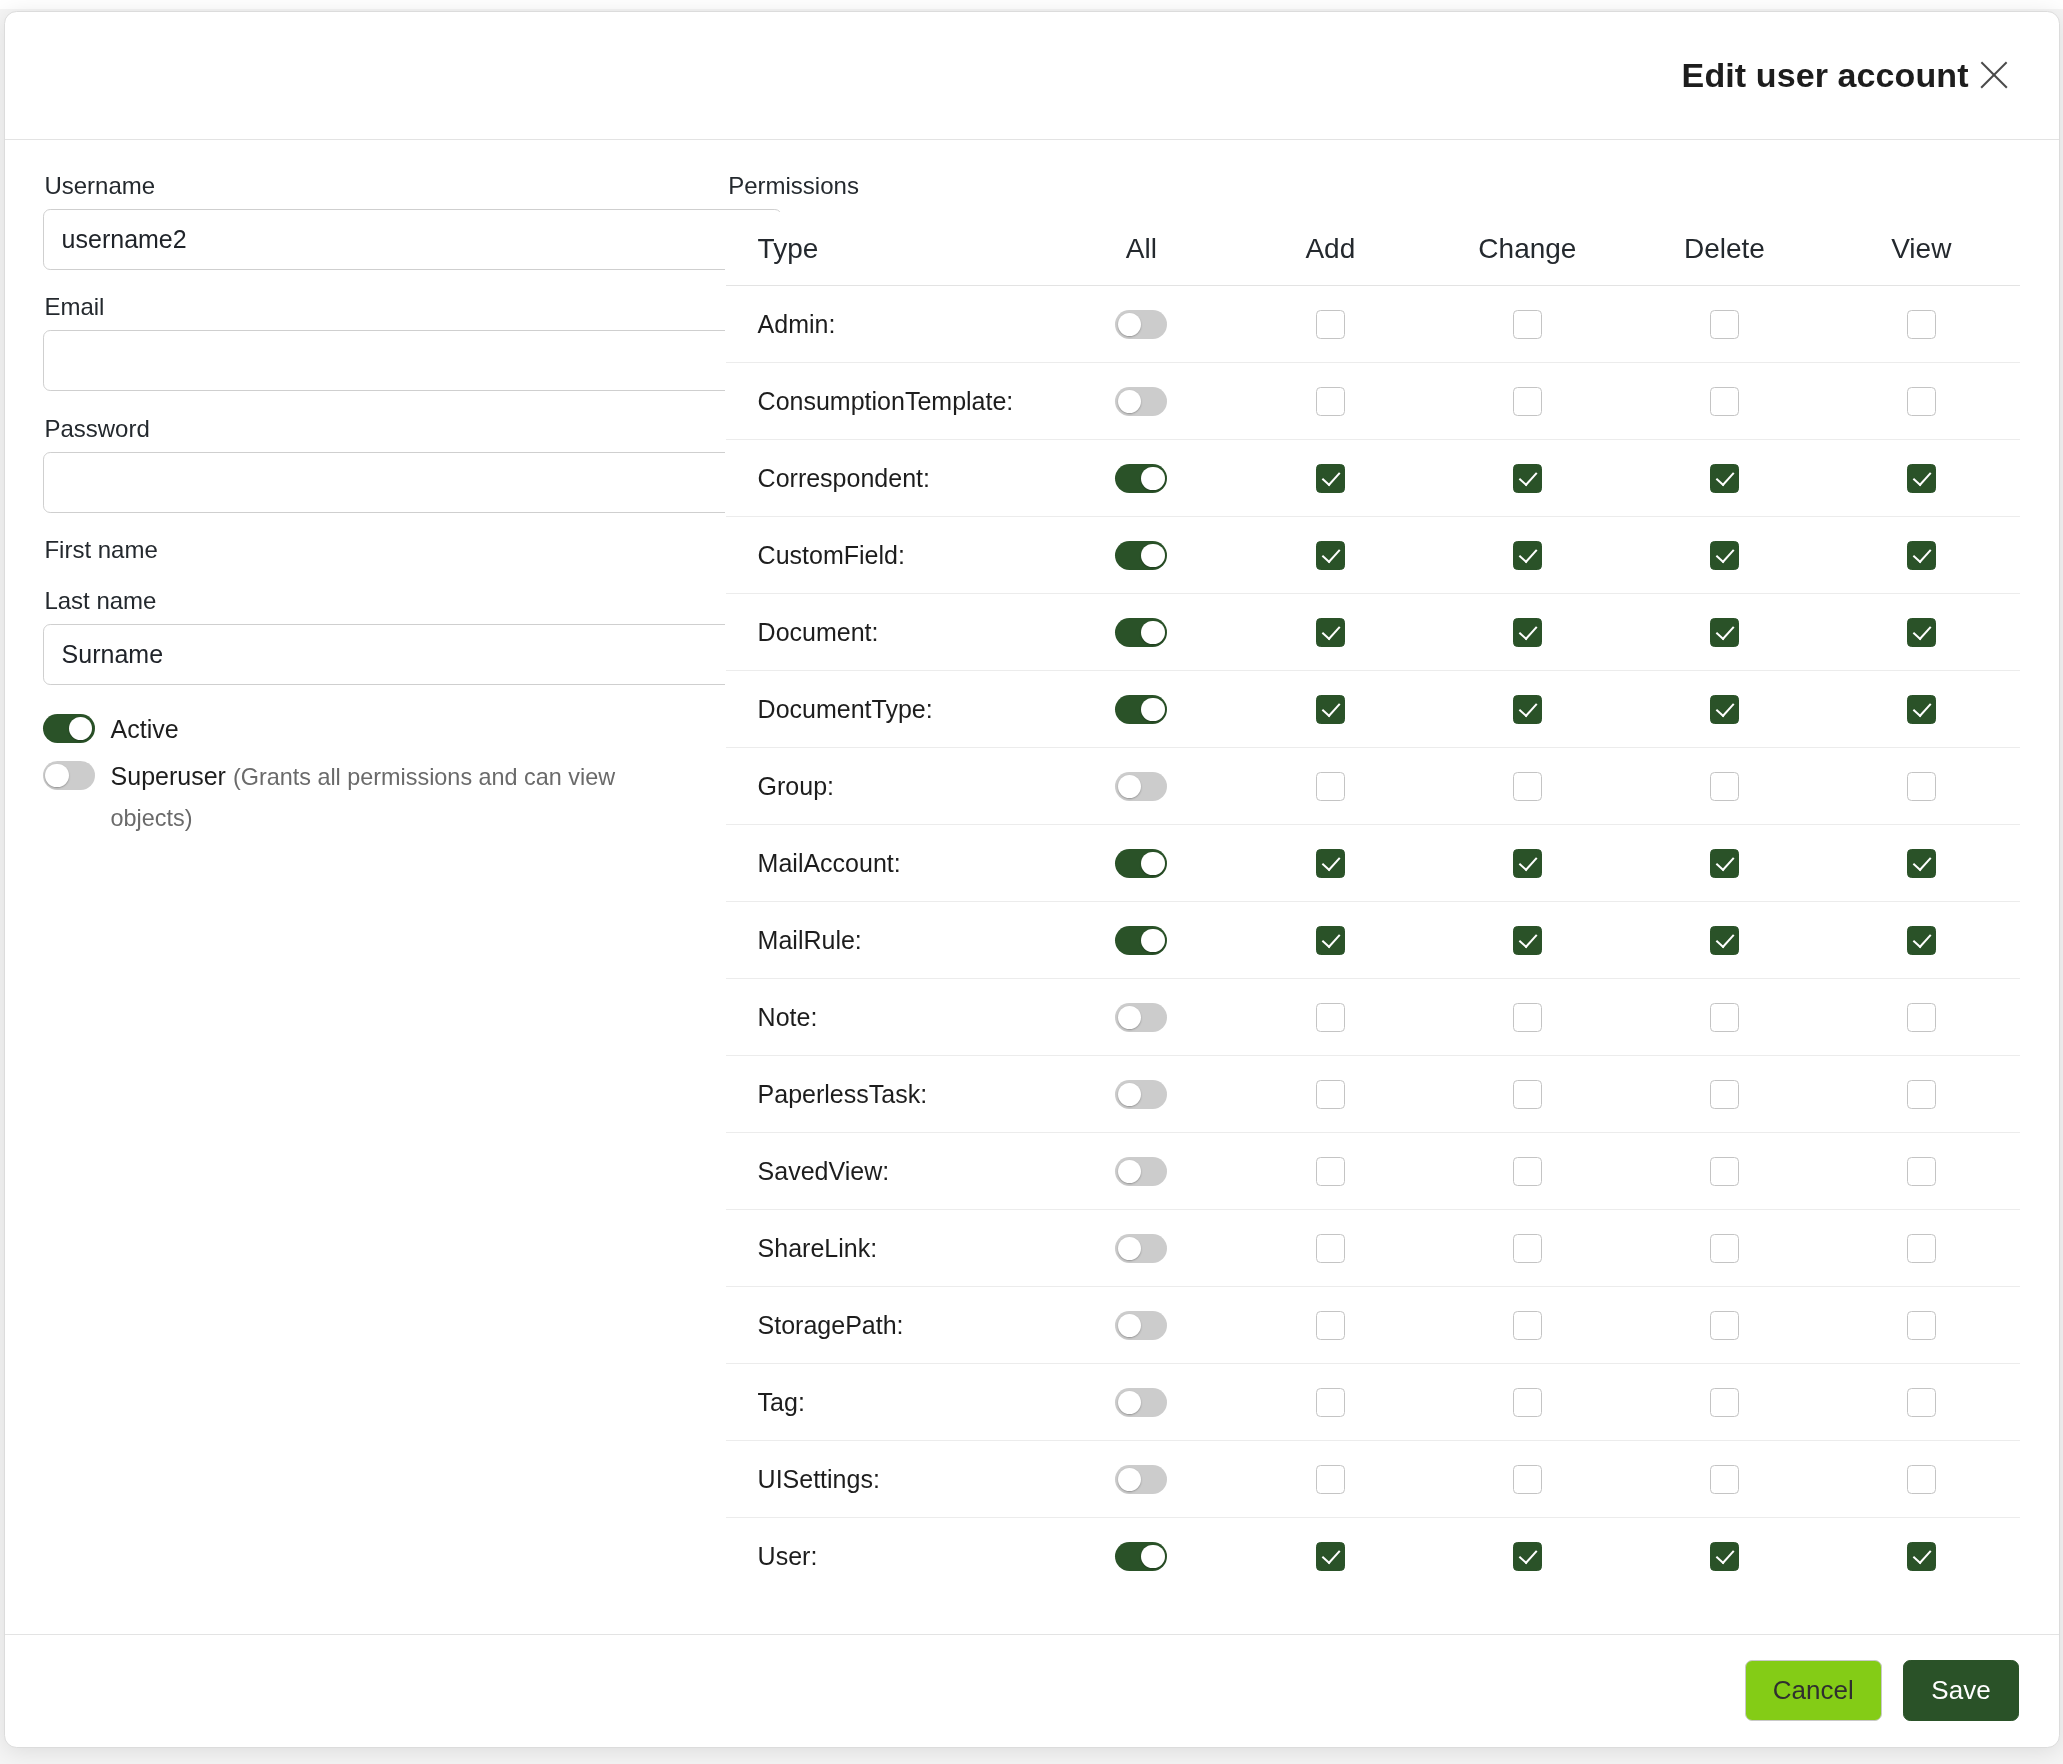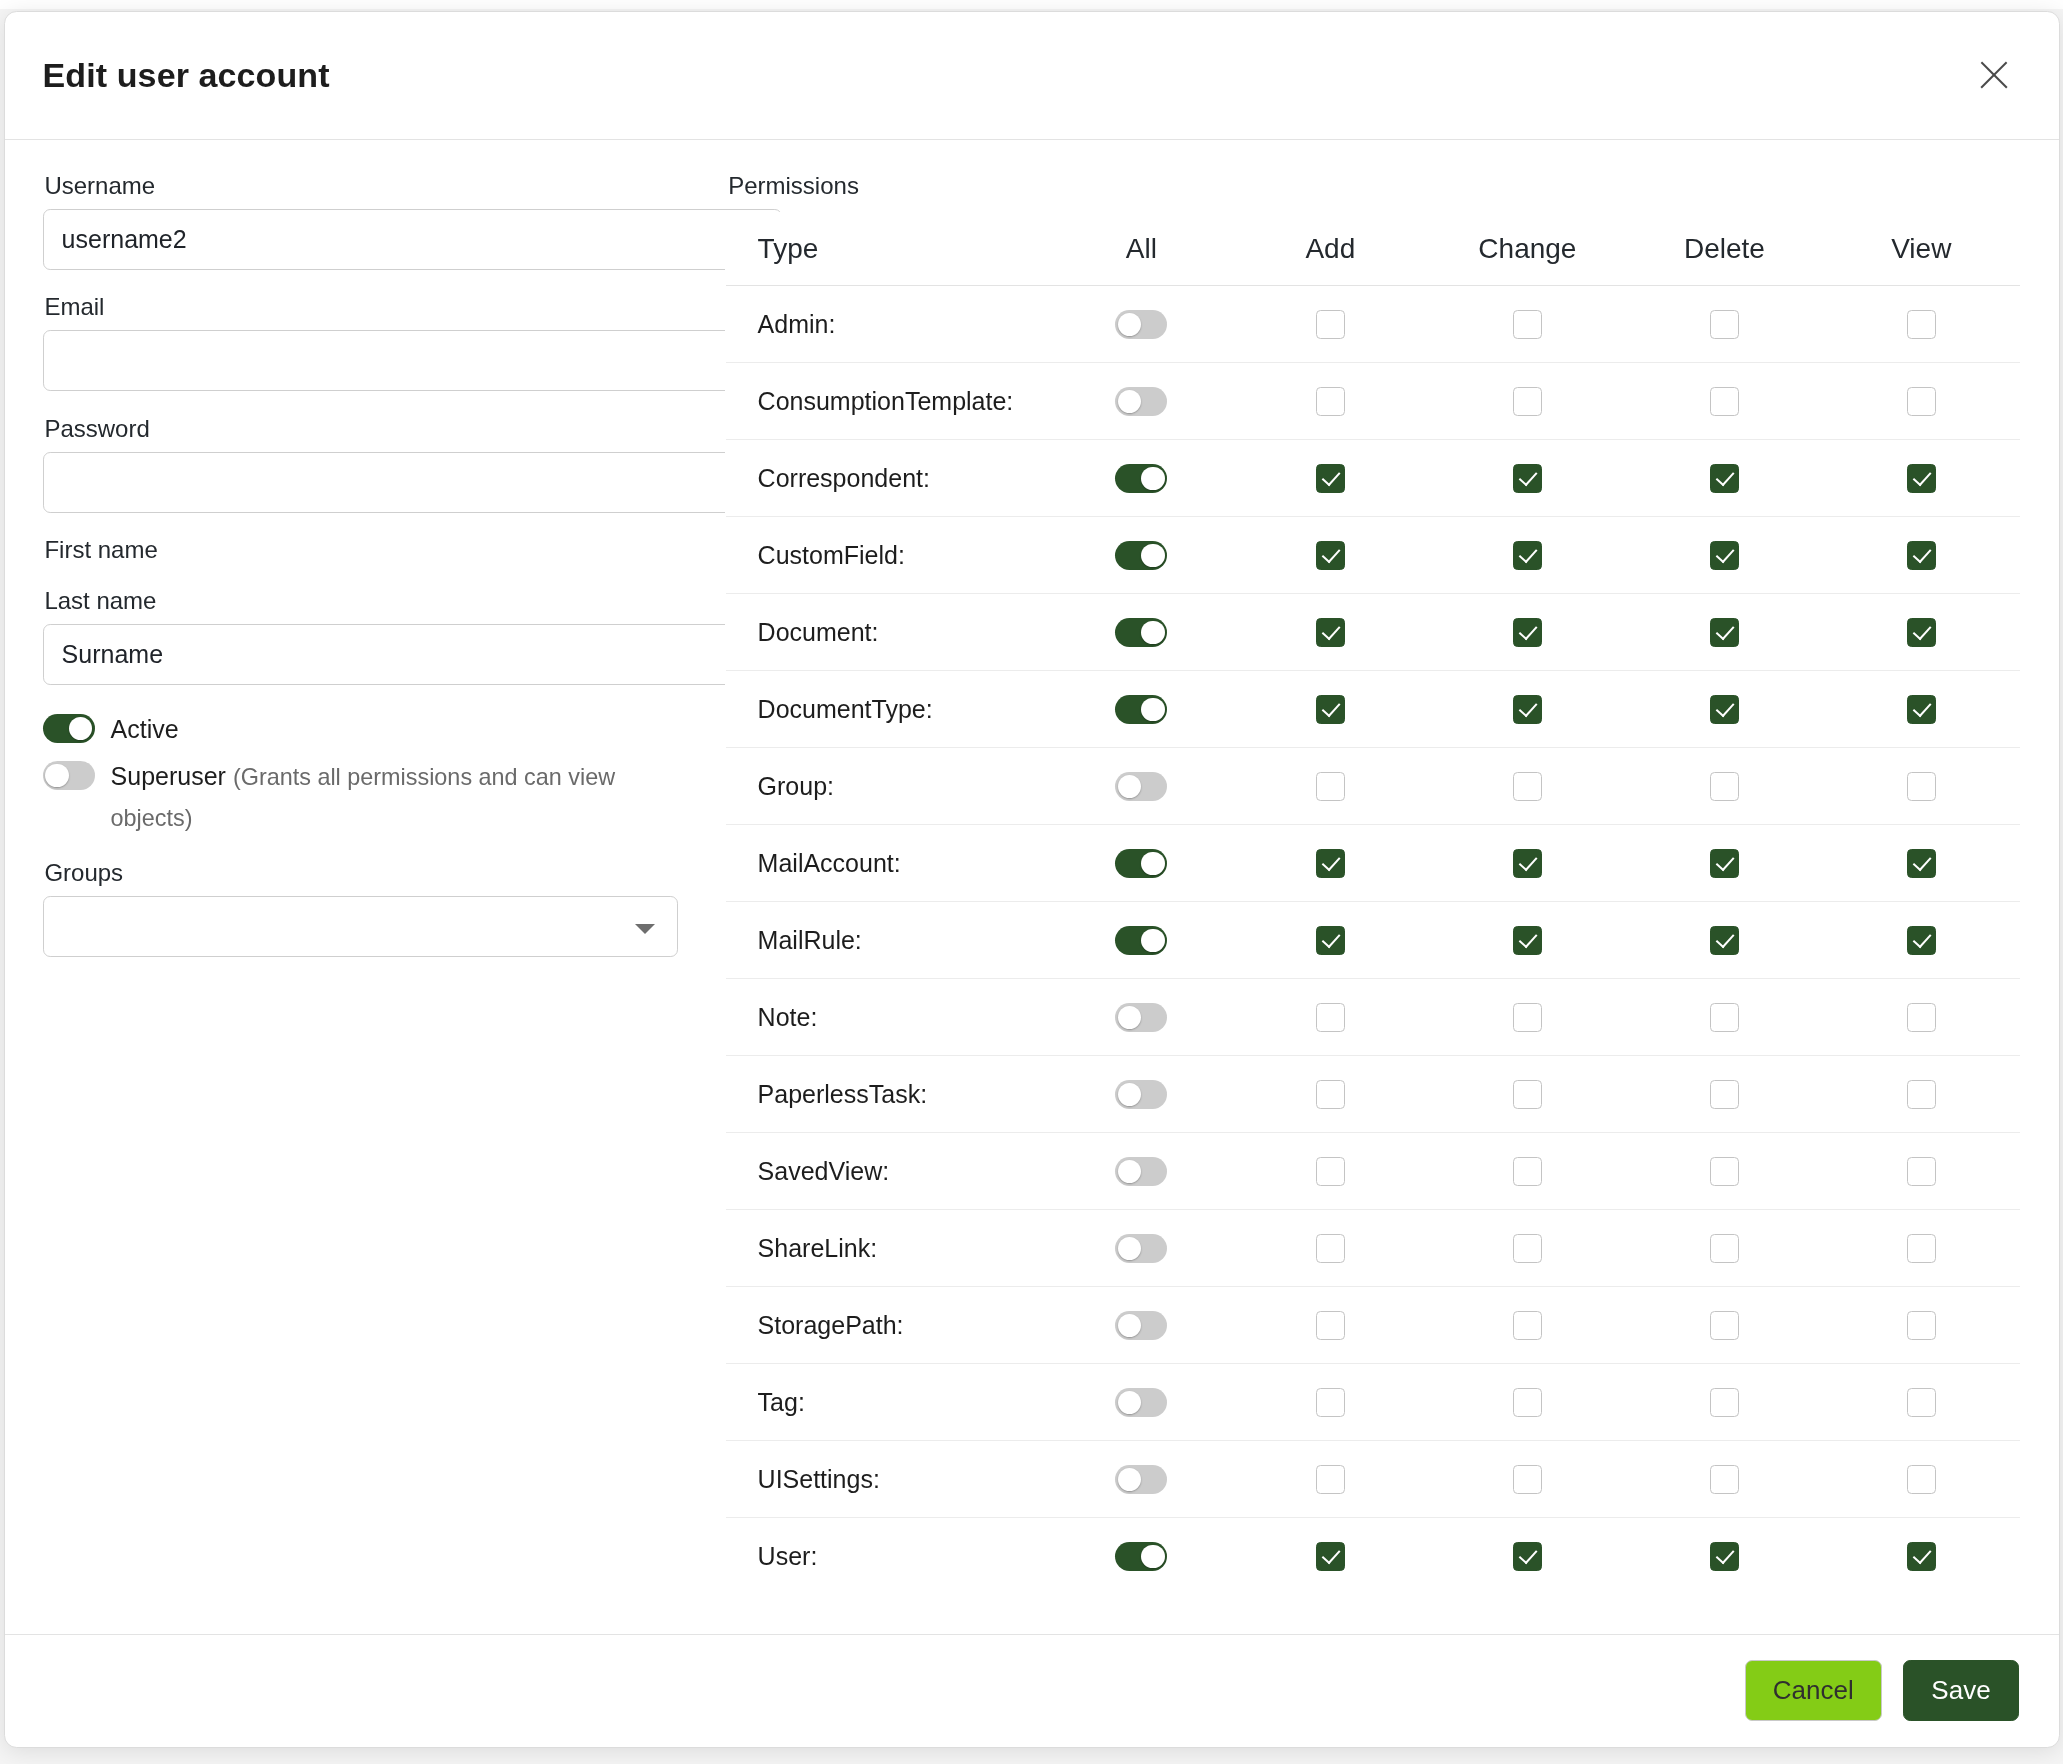--- a/index.html
+++ b/index.html
@@ -33,21 +33,21 @@
     display: flex;
     flex-direction: column;
     overflow: hidden;
   }
   .modal-header {
     height: 128px;
     flex: 0 0 128px;
     border-bottom: 0.9px solid #e3e3e3;
     display: flex;
     align-items: center;
-    justify-content: space-between;
+    justify-content: flex-end;
     padding: 0 40px 0 38px;
   }
   .modal-title {
     font-size: 34px;
     font-weight: bold;
     color: #1d1d1d;
     letter-spacing: 0.1px;
   }
   .close-btn {
     width: 50px;
@@ -333,26 +333,20 @@
       <div class="toggle-row superuser-row">
         <div class="toggle">
             <span class="knob"></span>
           </div>
         <div class="superuser-text">
           <span>Superuser</span>
           <span class="toggle-hint">(Grants all permissions and can view objects)</span>
         </div>
       </div>
 
-      <div class="field-block">
-        <label class="field-label">Groups</label>
-        <div class="select-input">
-          <span class="select-caret"></span>
-        </div>
-      </div>
 
     </div>
 
     <div class="right-col">
       <label class="perm-title">Permissions</label>
       <table class="perm-table">
         <thead>
           <tr>
             <th class="type-col">Type</th>
             <th class="col-all">All</th>

